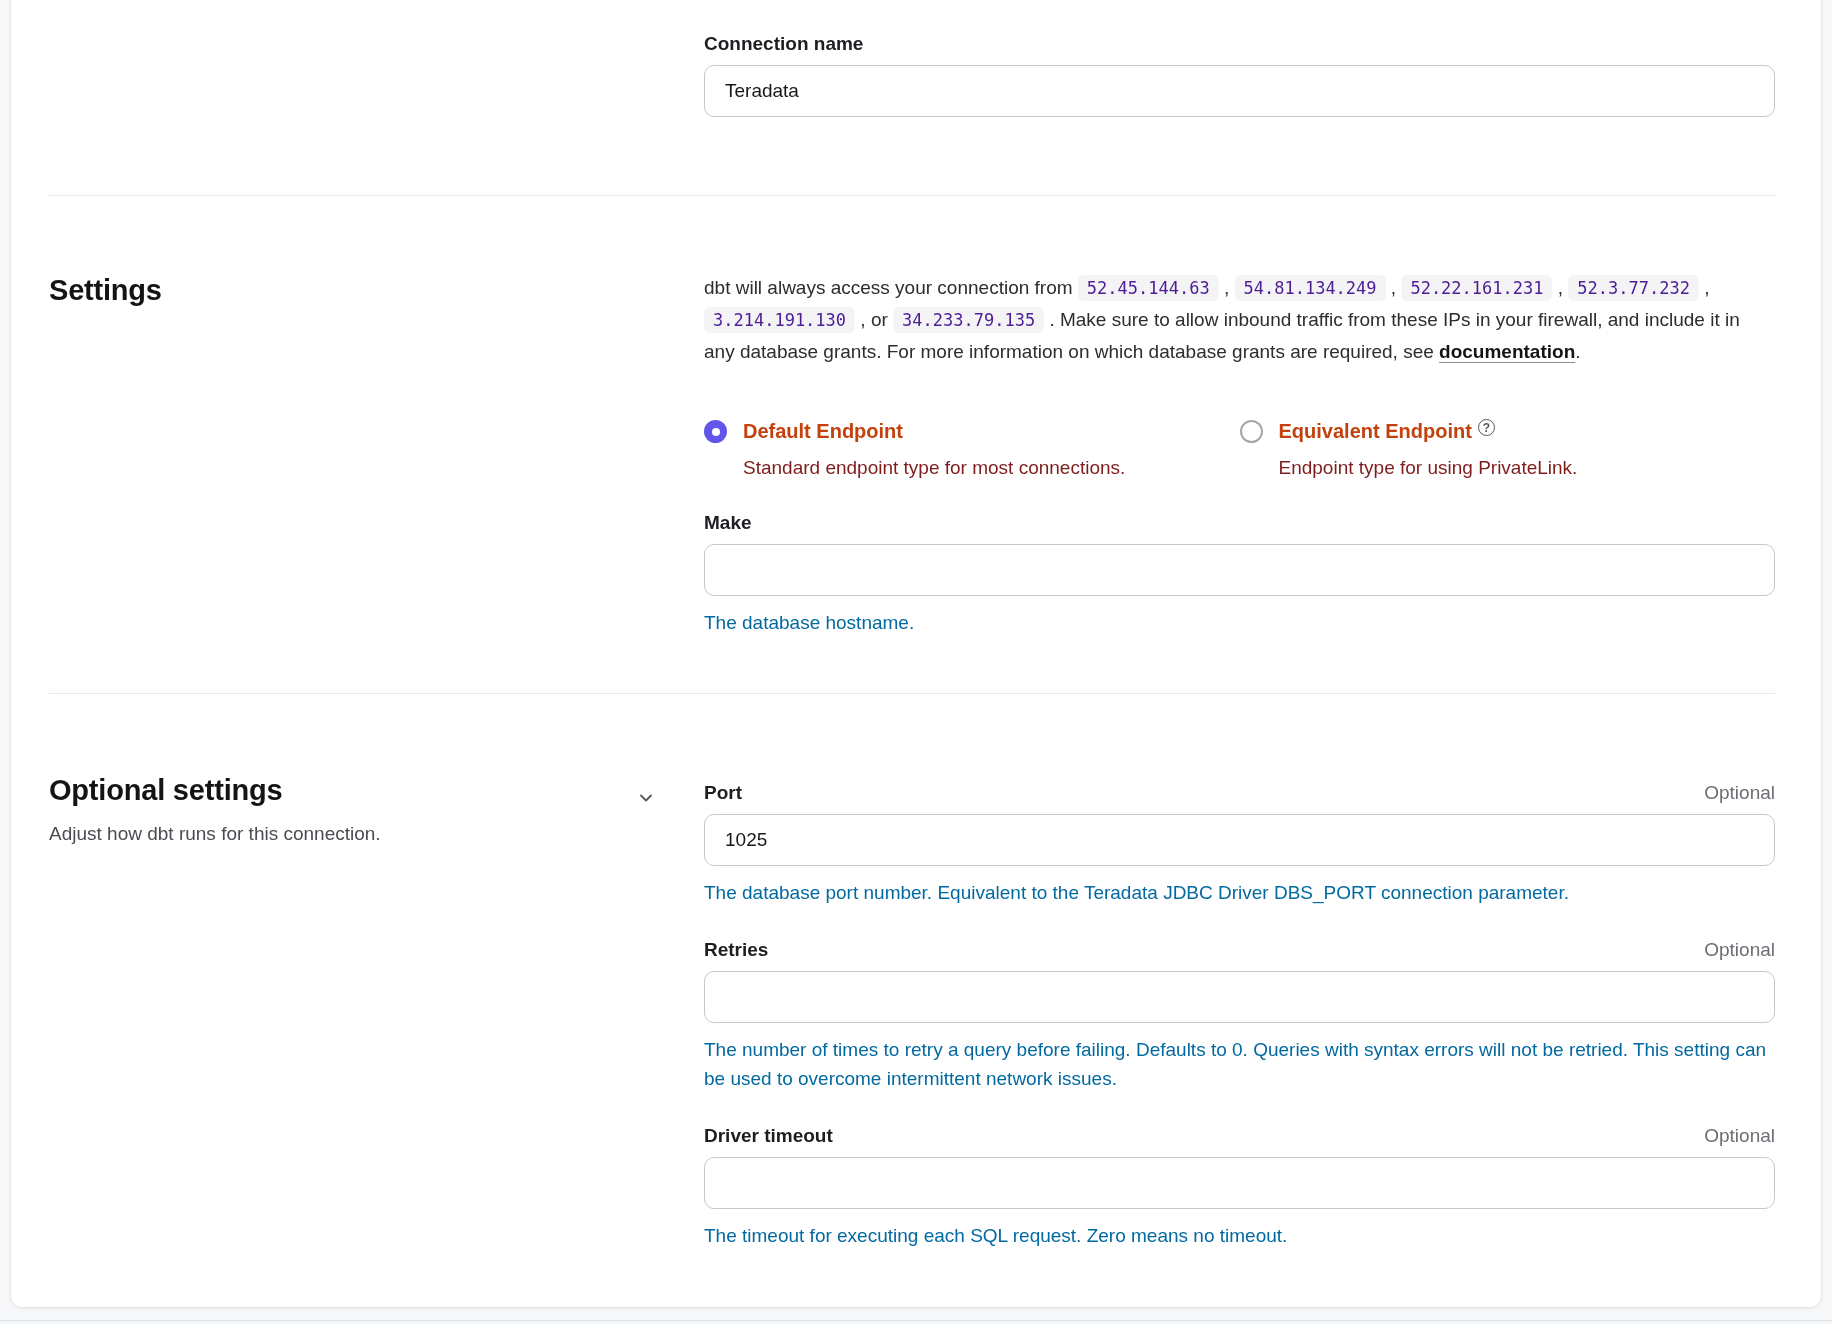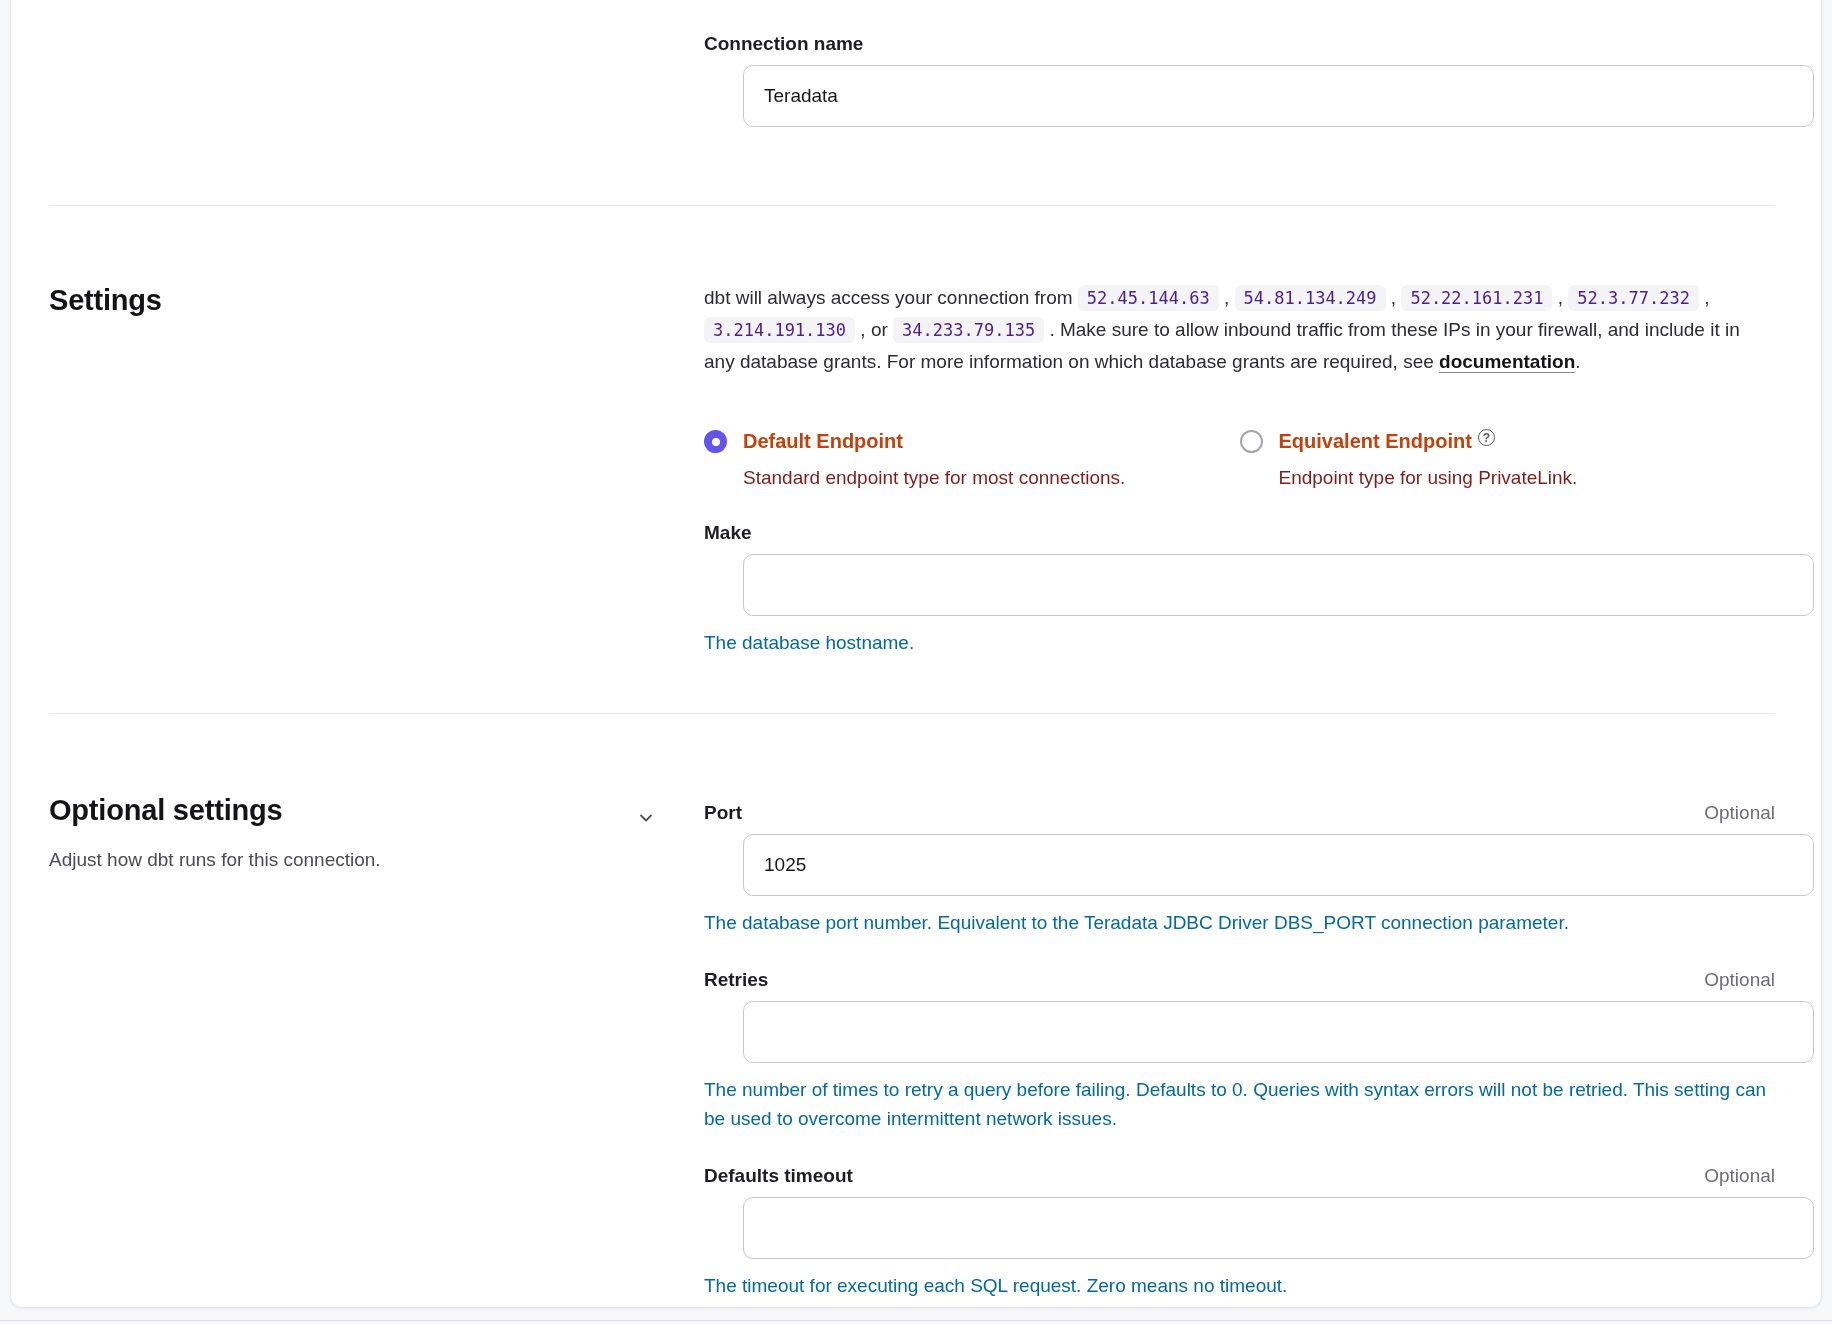--- a/index.html
+++ b/index.html
@@ -46,49 +46,48 @@
     font-size: 29px;
     font-weight: 700;
     color: #141417;
     letter-spacing: -0.2px;
     line-height: 36px;
   }
   .section-sub {
     font-size: 19px;
     color: #4b4b52;
     line-height: 28px;
-    margin-top: 18px;
+    margin-top: 12px;
   }
   .left-head { display: flex; justify-content: space-between; align-items: flex-start; }
   .collapse-btn {
     background: none; border: 0; cursor: pointer;
     padding: 8px; margin-top: 8px; line-height: 0; color: #55555c;
   }
 
   
   .field { margin-bottom: 30px; }
   .field:last-child { margin-bottom: 0; }
   .field-label-row {
     display: flex; justify-content: space-between; align-items: baseline;
     margin-bottom: 8px;
   }
   .field-label {
     font-size: 19px; font-weight: 600; color: #1d1d22; line-height: 26px;
   }
   .optional-badge { font-size: 19px; color: #6d6d74; line-height: 26px; }
   .text-input {
-    width: 100%; height: 62px;
+    width: 100%; height: 52px;
     border: 1px solid #c7c8cf;
     border-radius: 10px;
     font-family: "Liberation Sans", sans-serif;
     font-size: 19px; color: #18181b;
     padding: 0 20px;
     background: #fff;
     outline: none;
-    margin-left: 39px;
   }
   .helper {
     font-size: 19px; color: #0369a1; line-height: 29px; margin-top: 12px;
   }
 
   
   .intro {
     font-size: 19px; color: #2c2c31; line-height: 31px;
     max-width: 1080px;
   }
@@ -228,21 +227,21 @@
         <div class="field-label-row">
           <span class="field-label">Retries</span>
           <span class="optional-badge">Optional</span>
         </div>
         <input class="text-input" type="text" value="" style="">
         <div class="helper">The number of times to retry a query before failing. Defaults to 0. Queries with syntax errors will not be retried. This setting can be used to overcome intermittent network issues.</div>
       </div>
 
       <div class="field">
         <div class="field-label-row">
-          <span class="field-label">Defaults timeout</span>
+          <span class="field-label">Driver timeout</span>
           <span class="optional-badge">Optional</span>
         </div>
         <input class="text-input" type="text" value="" style="">
         <div class="helper">The timeout for executing each SQL request. Zero means no timeout.</div>
       </div>
 
     </div>
   </div>
 </div>
 

